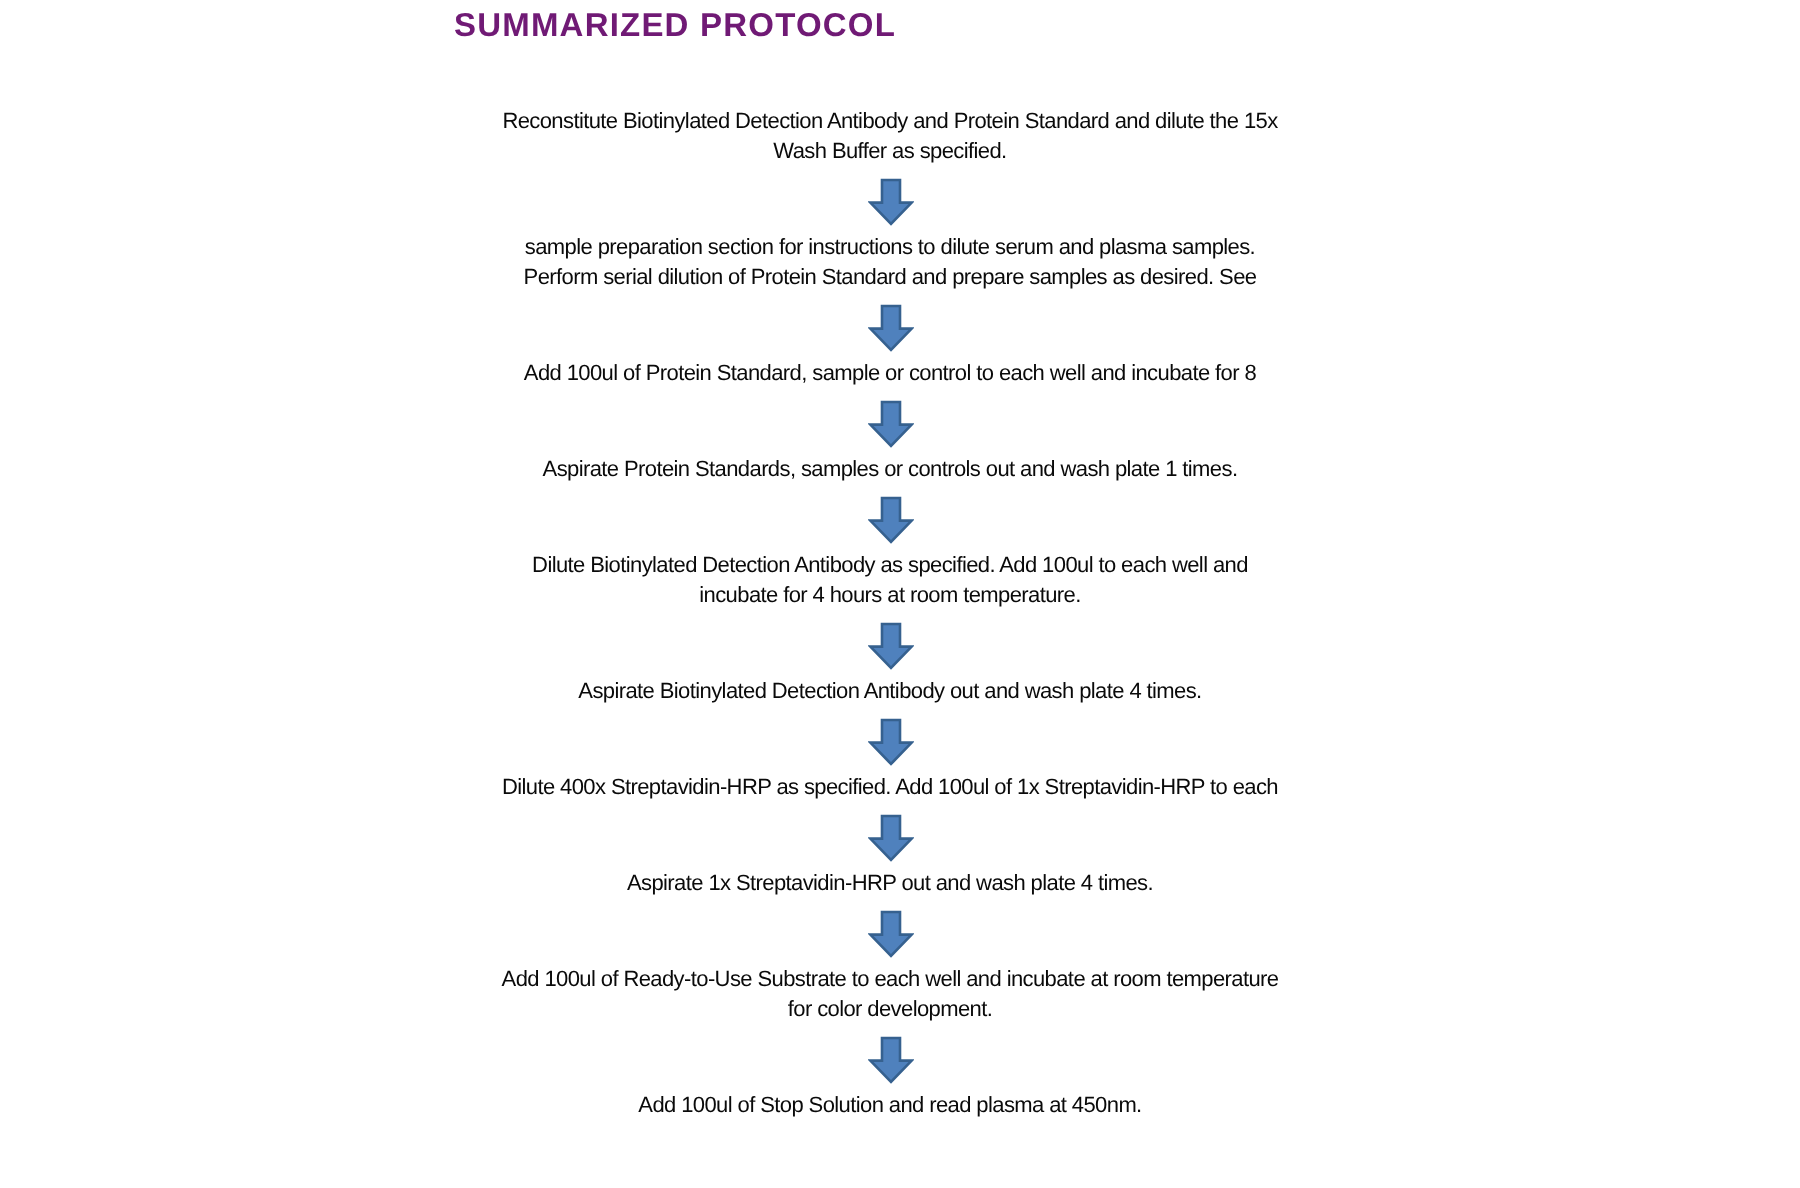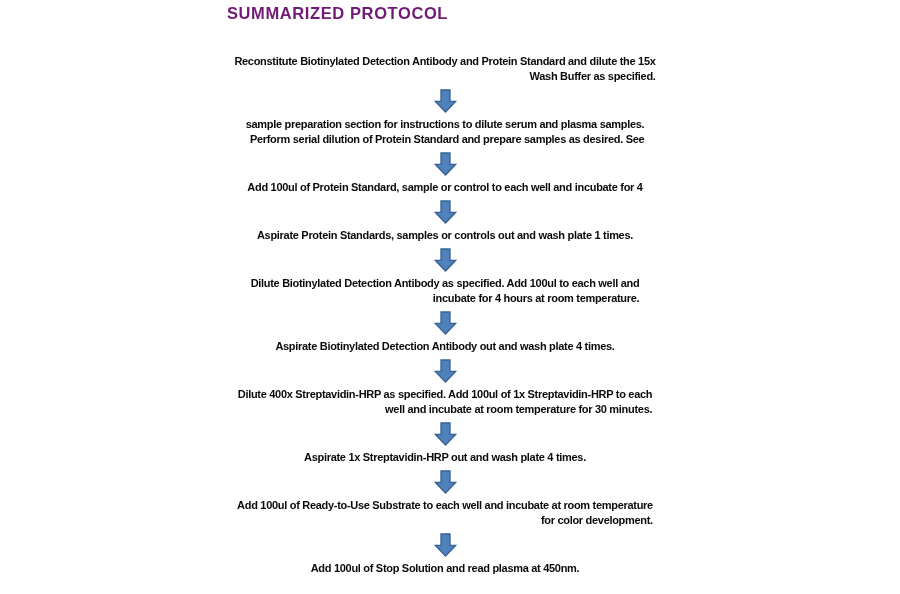--- a/index.html
+++ b/index.html
@@ -24,23 +24,23 @@
   .flow {
     position: absolute;
     left: 145px;
     top: 54px;
     width: 600px;
     display: flex;
     flex-direction: column;
     align-items: center;
   }
   .step {
-    text-align: right;
+    text-align: center;
     font-size: 11px;
-    font-weight: 700;
+    font-weight: 400;
     color: #0a0a0a;
     line-height: 15px;
     letter-spacing: -0.3px;
     margin-bottom: 5px;
   }
   .step .line { white-space: nowrap; }
   .arrow {
     display: block;
     width: 23px;
     height: 24px;
@@ -70,21 +70,21 @@
 
   <div class="step">
     <div class="line">sample preparation section for instructions to dilute serum and plasma samples.</div>
     <div class="line">Perform serial dilution of Protein Standard and prepare samples as desired. See</div>
   </div>
   <svg class="arrow" viewBox="0 0 23 24" xmlns="http://www.w3.org/2000/svg">
     <path d="M7 1 H16 V12.3 H21.8 L11.5 23 L1.2 12.3 H7 Z" fill="#4F81BD"></path>
   </svg>
 
   <div class="step">
-    <div class="line">Add 100ul of Protein Standard, sample or control to each well and incubate for 4</div>
+    <div class="line">Add 100ul of Protein Standard, sample or control to each well and incubate for 8</div>
   </div>
   <svg class="arrow" viewBox="0 0 23 24" xmlns="http://www.w3.org/2000/svg">
     <path d="M7 1 H16 V12.3 H21.8 L11.5 23 L1.2 12.3 H7 Z" fill="#4F81BD"></path>
   </svg>
 
   <div class="step">
     <div class="line">Aspirate Protein Standards, samples or controls out and wash plate 1 times.</div>
     <div class="line"></div>
   </div>
   <svg class="arrow" viewBox="0 0 23 24" xmlns="http://www.w3.org/2000/svg">
@@ -102,21 +102,20 @@
   <div class="step">
     <div class="line">Aspirate Biotinylated Detection Antibody out and wash plate 4 times.</div>
     <div class="line"></div>
   </div>
   <svg class="arrow" viewBox="0 0 23 24" xmlns="http://www.w3.org/2000/svg">
     <path d="M7 1 H16 V12.3 H21.8 L11.5 23 L1.2 12.3 H7 Z" fill="#4F81BD"></path>
   </svg>
 
   <div class="step">
     <div class="line">Dilute 400x Streptavidin-HRP as specified. Add 100ul of 1x Streptavidin-HRP to each</div>
-    <div class="line">well and incubate at room temperature for 30 minutes.</div>
   </div>
   <svg class="arrow" viewBox="0 0 23 24" xmlns="http://www.w3.org/2000/svg">
     <path d="M7 1 H16 V12.3 H21.8 L11.5 23 L1.2 12.3 H7 Z" fill="#4F81BD"></path>
   </svg>
 
   <div class="step">
     <div class="line">Aspirate 1x Streptavidin-HRP out and wash plate 4 times.</div>
     <div class="line"></div>
   </div>
   <svg class="arrow" viewBox="0 0 23 24" xmlns="http://www.w3.org/2000/svg">

